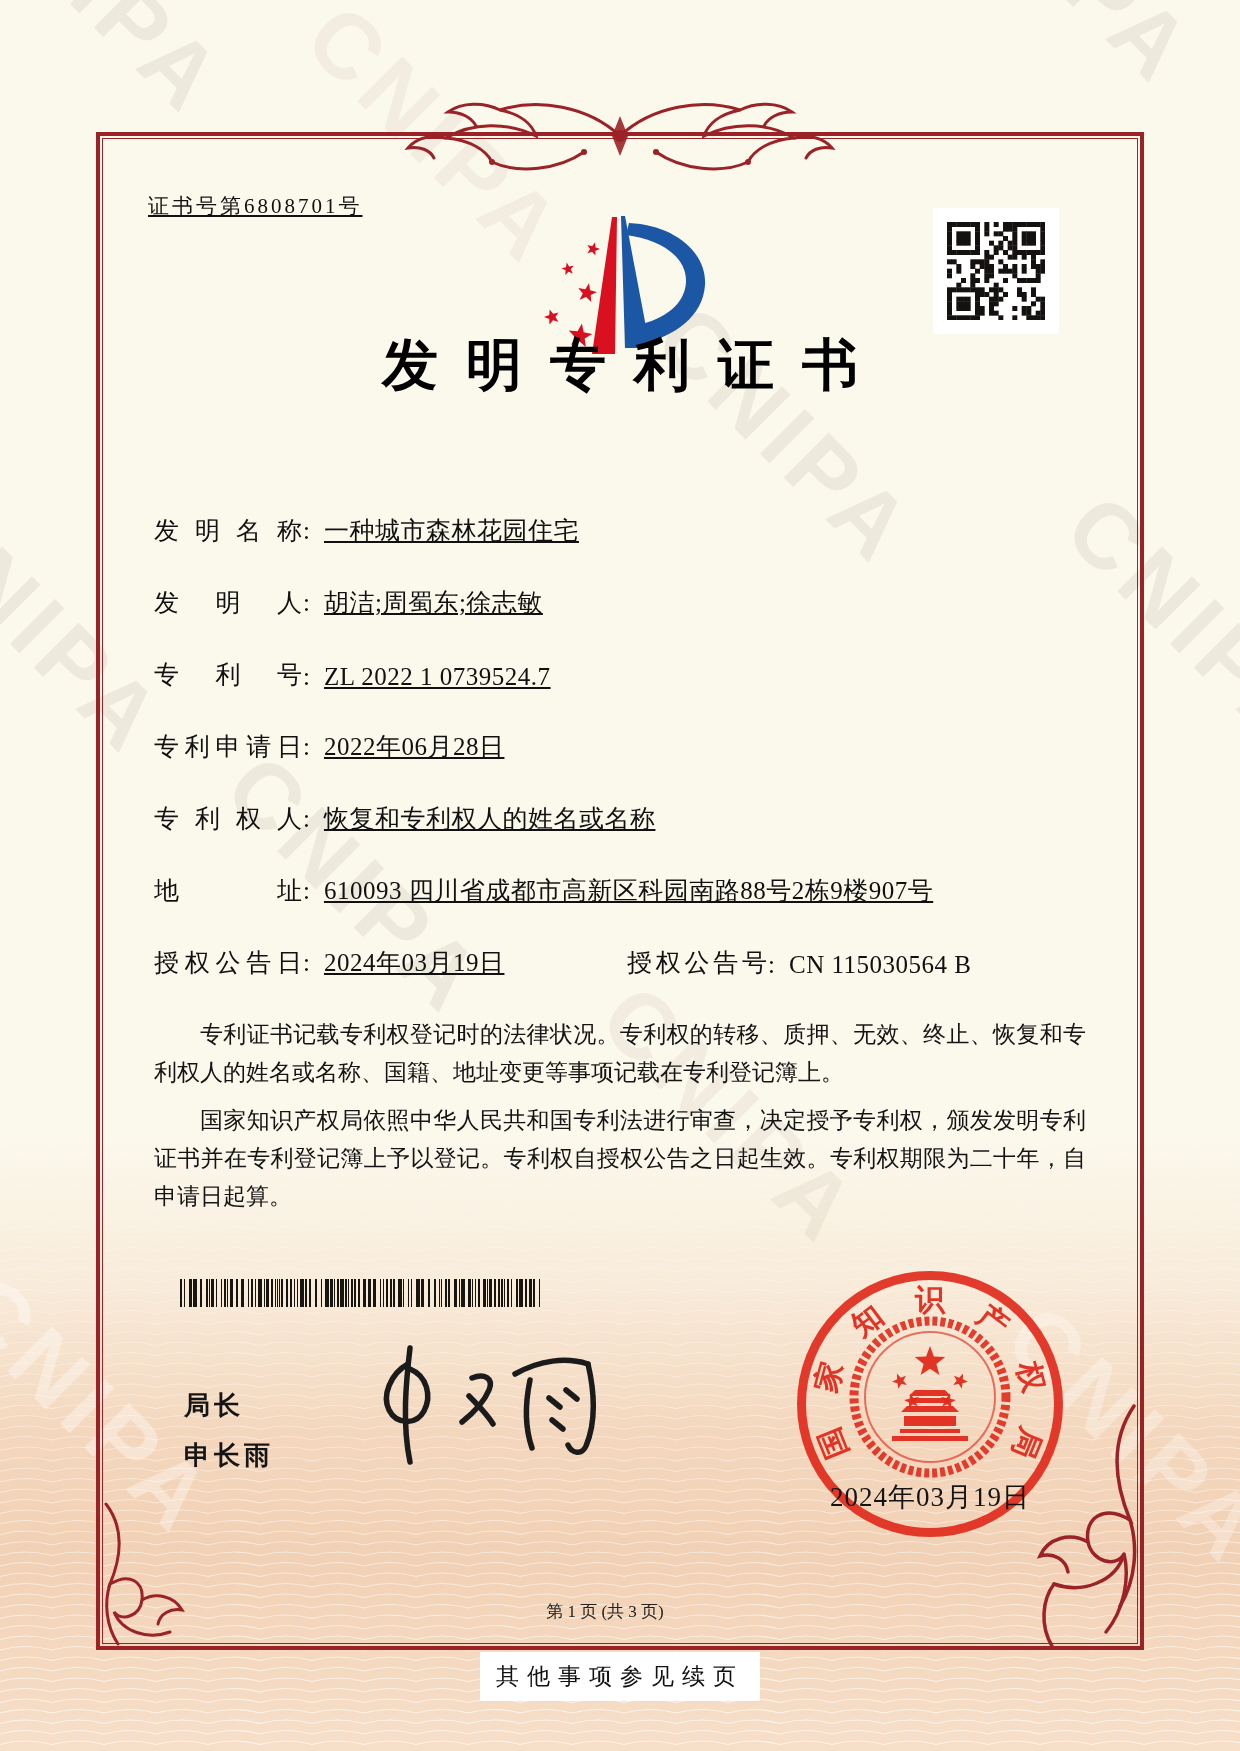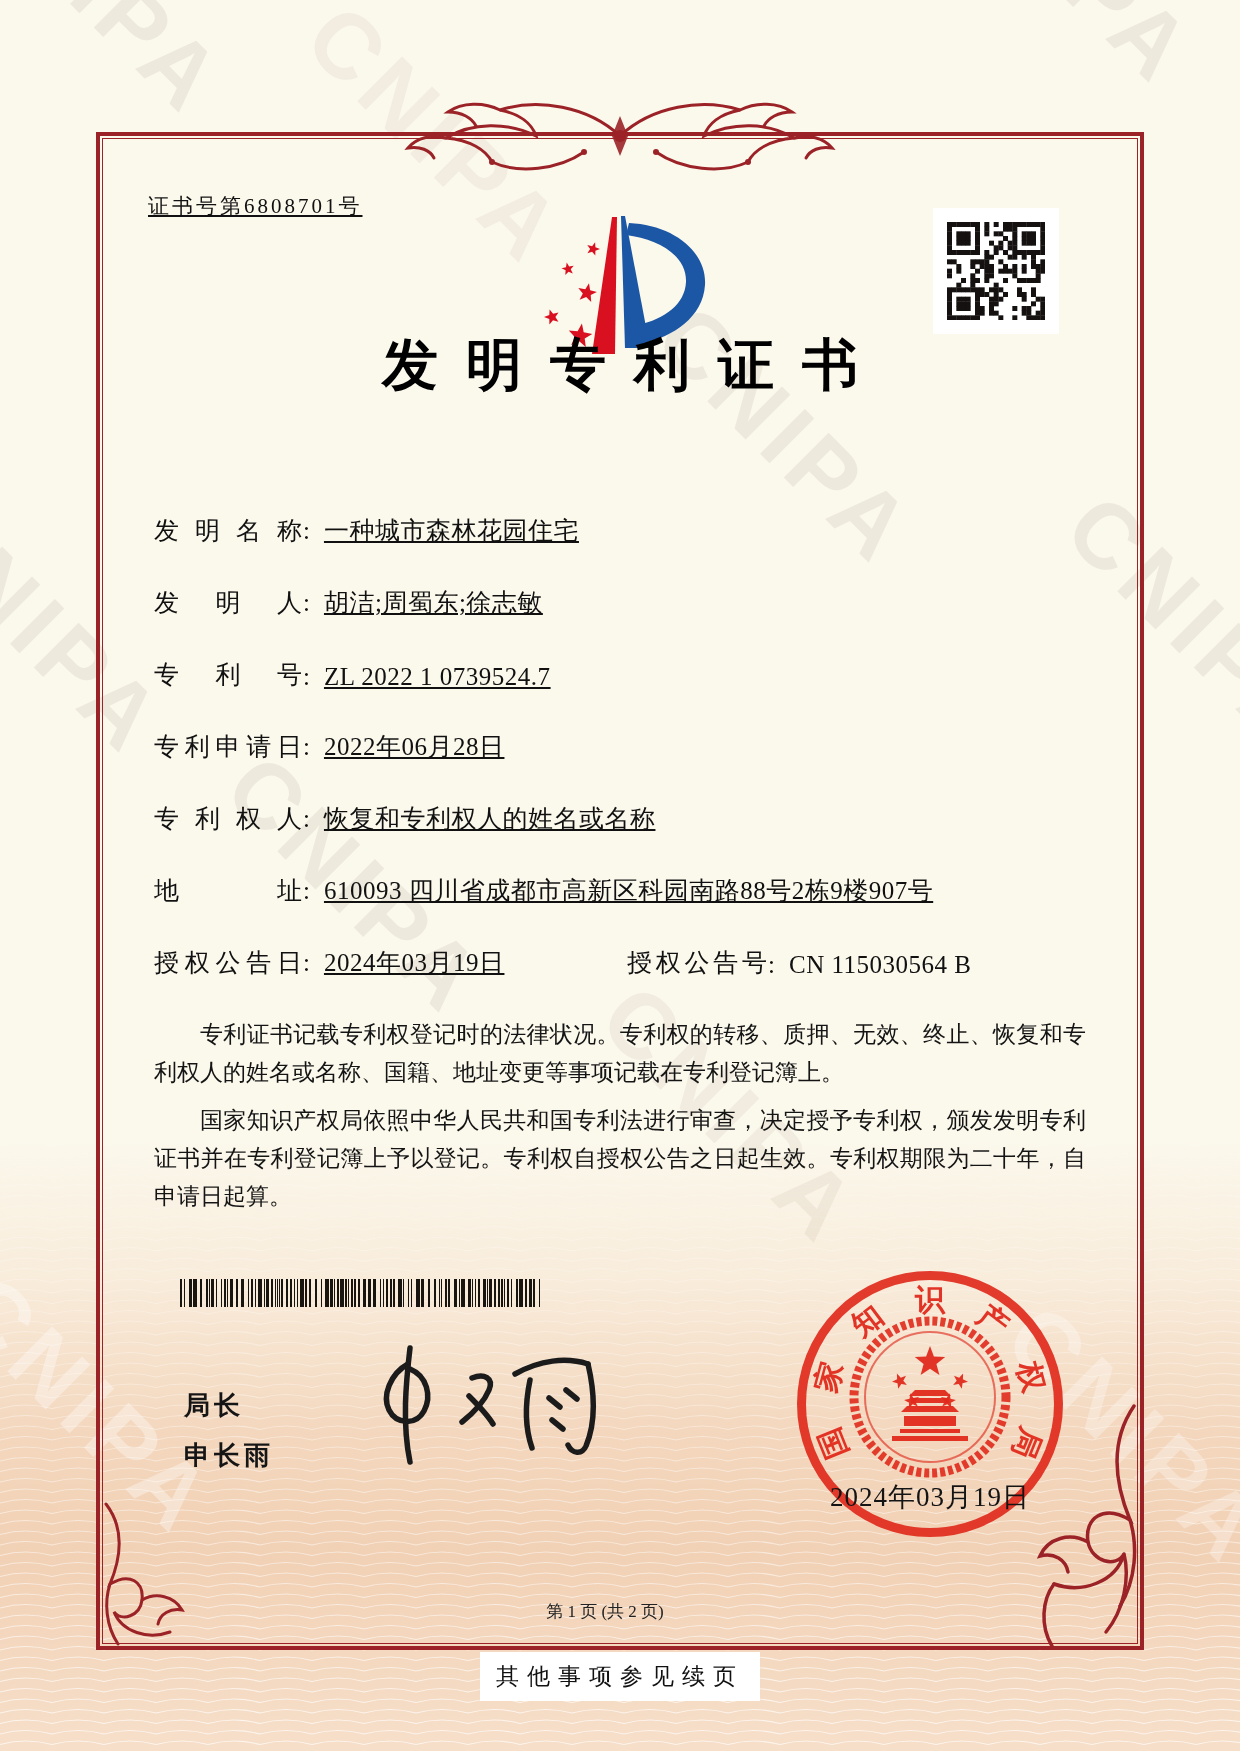--- a/index.html
+++ b/index.html
@@ -632,16 +632,16 @@
   <span class="sc" style="transform:translate(-50%,-50%) rotate(-112deg) translateY(-104px)">国</span>
   <span class="sc" style="transform:translate(-50%,-50%) rotate(-75deg) translateY(-104px)">家</span>
   <span class="sc" style="transform:translate(-50%,-50%) rotate(-37deg) translateY(-104px)">知</span>
   <span class="sc" style="transform:translate(-50%,-50%) rotate(0deg) translateY(-104px)">识</span>
   <span class="sc" style="transform:translate(-50%,-50%) rotate(37deg) translateY(-104px)">产</span>
   <span class="sc" style="transform:translate(-50%,-50%) rotate(75deg) translateY(-104px)">权</span>
   <span class="sc" style="transform:translate(-50%,-50%) rotate(112deg) translateY(-104px)">局</span>
 </div>
 <div class="abs sealdate">2024年03月19日</div>
 
-<div class="abs pagefoot">第 1 页 (共 2 页)</div>
+<div class="abs pagefoot">第 1 页 (共 3 页)</div>
 <div class="abs bottomnote">
   <span>其他事项参见续页</span>
 </div>
 
 </body></html>

